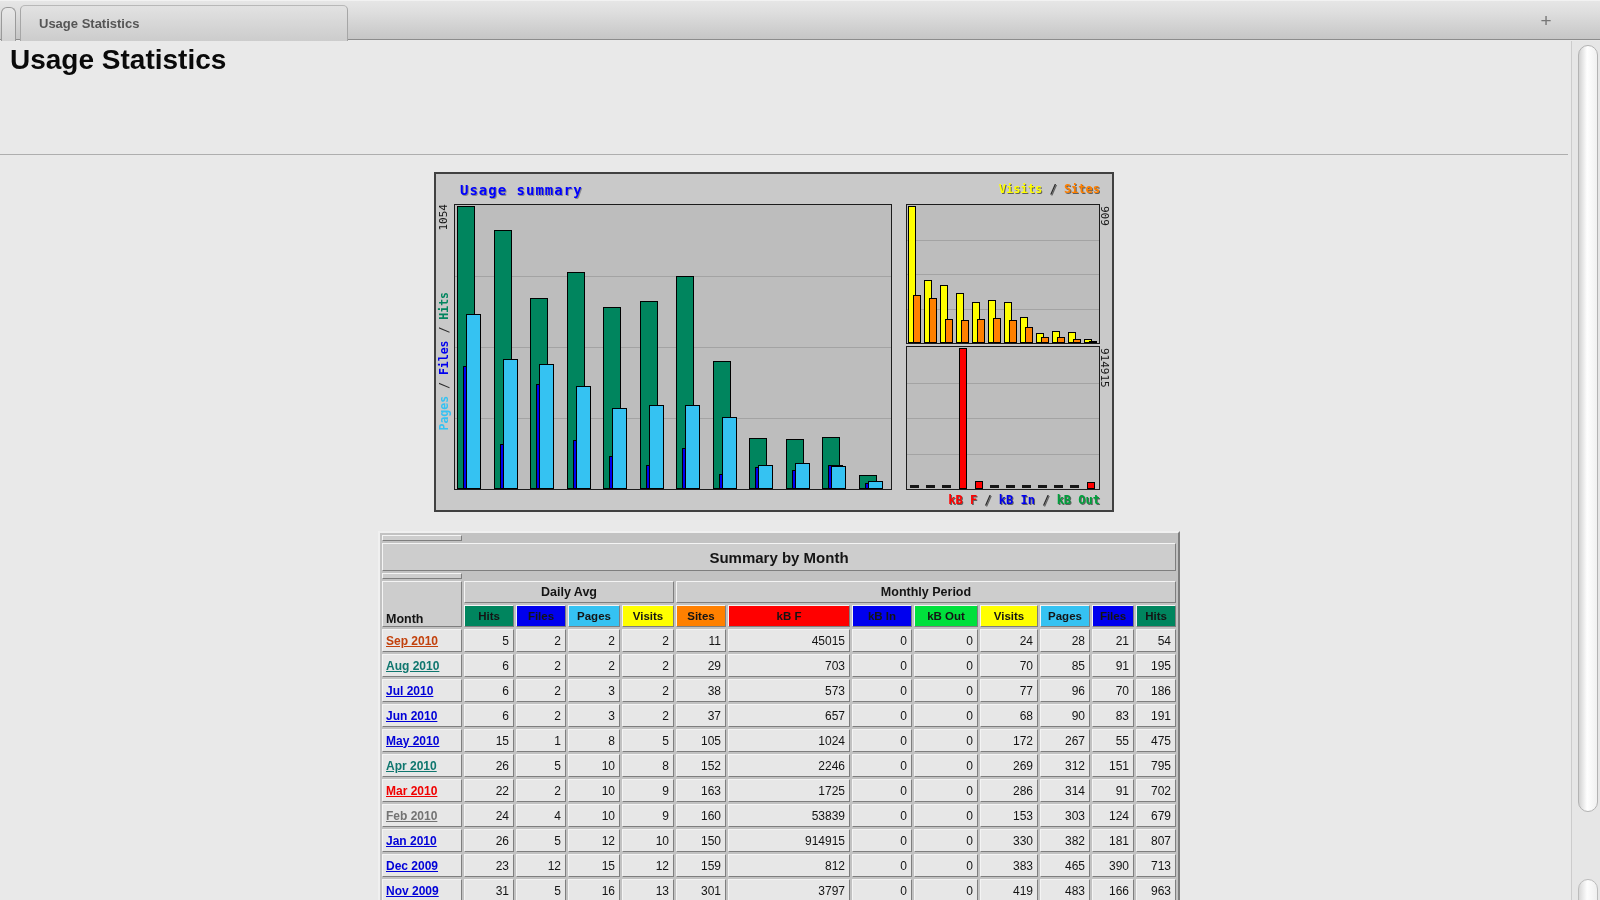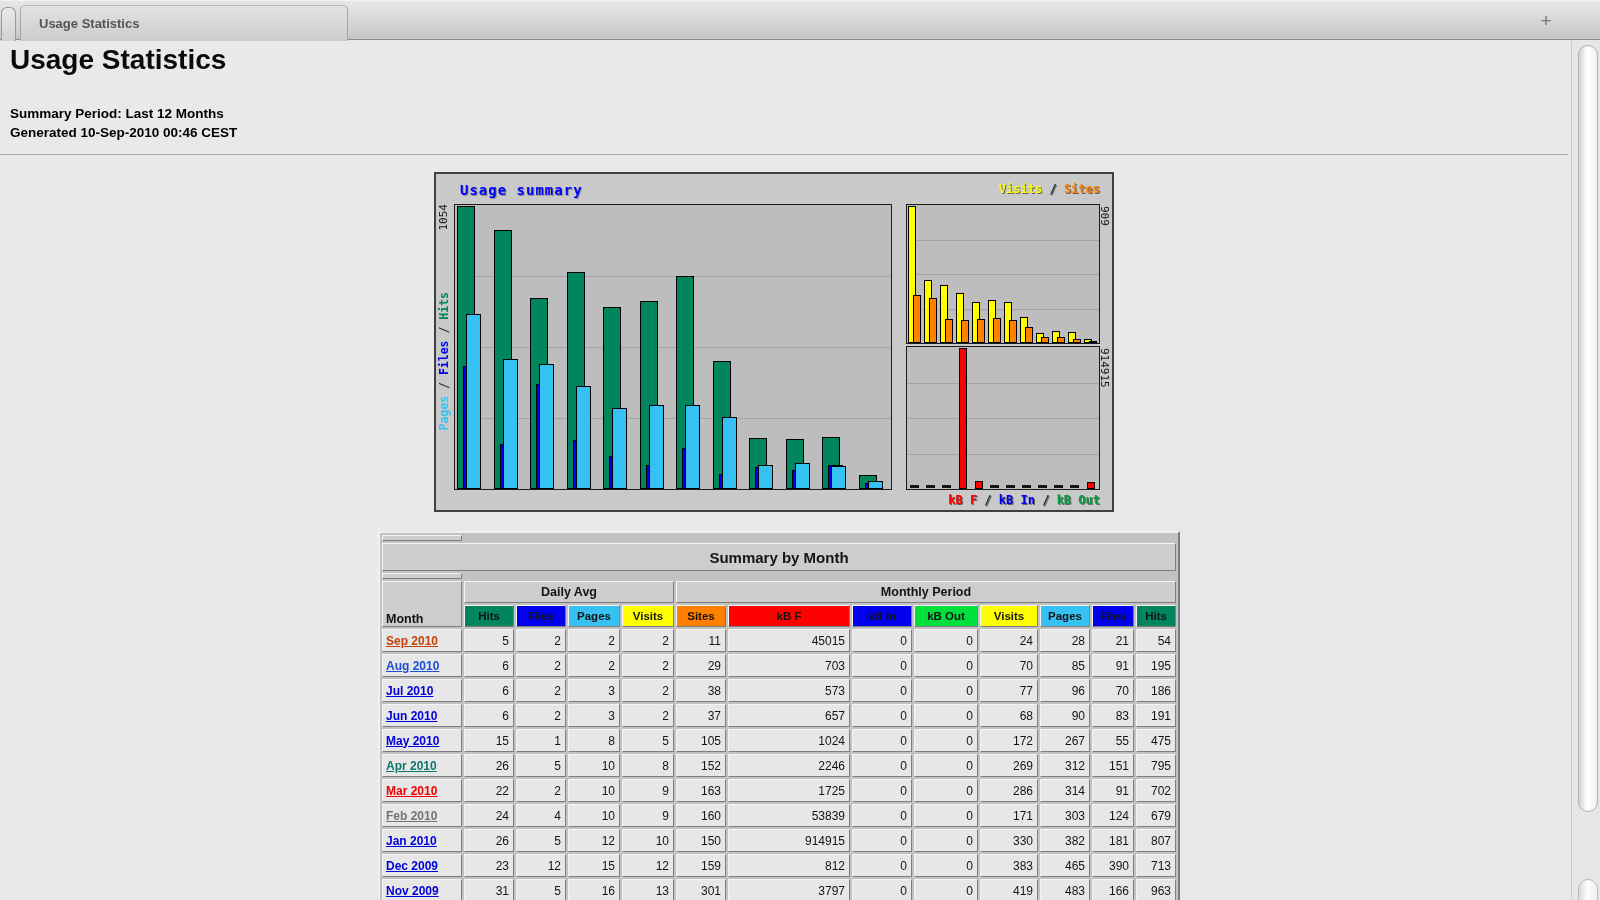--- a/index.html
+++ b/index.html
@@ -96,24 +96,20 @@
     </div>
     <div class="newtab">+</div>
   </div>
 
   <div class="scroll-track">
     <div class="scroll-thumb"></div>
     <div class="scroll-cap"></div>
   </div>
 
   <div class="h1">Usage Statistics</div>
-  <div class="meta">
-    <div>Summary Period: Last 12 Months</div>
-    <div>Generated 10-Sep-2010 00:46 CEST</div>
-  </div>
   <div class="rule"></div>
 
   <div class="chart">
     <div class="chart-title">Usage summary</div>
     <div class="legend legend-top"><span style="color: rgb(255, 255, 0);">Visits</span><span style="color: rgb(42, 42, 42);"> / </span><span style="color: rgb(255, 128, 0);">Sites</span></div>
     <div class="legend legend-bottom"><span style="color: rgb(255, 0, 0);">kB F</span><span style="color: rgb(42, 42, 42);"> / </span><span style="color: rgb(0, 0, 238);">kB In</span><span style="color: rgb(42, 42, 42);"> / </span><span style="color: rgb(0, 160, 60);">kB Out</span></div>
 
     <div class="vtext v-up axis-left-max">1054</div>
     <div class="vtext v-up axis-left-label"><span style="color: rgb(53, 194, 242);">Pages</span><span style="color: rgb(42, 42, 42);"> / </span><span style="color: rgb(0, 0, 238);">Files</span><span style="color: rgb(42, 42, 42);"> / </span><span style="color: rgb(0, 133, 94);">Hits</span></div>
     <div class="vtext v-down axis-right-visits">909</div>
@@ -268,21 +264,21 @@
             <td class="num">11</td>
             <td class="num">45015</td>
             <td class="num">0</td>
             <td class="num">0</td>
             <td class="num">24</td>
             <td class="num">28</td>
             <td class="num">21</td>
             <td class="num">54</td>
           </tr>
           <tr>
-            <td class="mcell"><span class="mlink" style="color: #1d4ed8;">Aug 2010</span></td>
+            <td class="mcell"><span class="mlink" style="color: #0f766e;">Aug 2010</span></td>
             <td class="num">6</td>
             <td class="num">2</td>
             <td class="num">2</td>
             <td class="num">2</td>
             <td class="num">29</td>
             <td class="num">703</td>
             <td class="num">0</td>
             <td class="num">0</td>
             <td class="num">70</td>
             <td class="num">85</td>
@@ -367,21 +363,21 @@
           <tr>
             <td class="mcell"><span class="mlink" style="color: #737373;">Feb 2010</span></td>
             <td class="num">24</td>
             <td class="num">4</td>
             <td class="num">10</td>
             <td class="num">9</td>
             <td class="num">160</td>
             <td class="num">53839</td>
             <td class="num">0</td>
             <td class="num">0</td>
-            <td class="num">171</td>
+            <td class="num">153</td>
             <td class="num">303</td>
             <td class="num">124</td>
             <td class="num">679</td>
           </tr>
           <tr>
             <td class="mcell"><span class="mlink" style="color: rgb(0, 0, 216);">Jan 2010</span></td>
             <td class="num">26</td>
             <td class="num">5</td>
             <td class="num">12</td>
             <td class="num">10</td>

